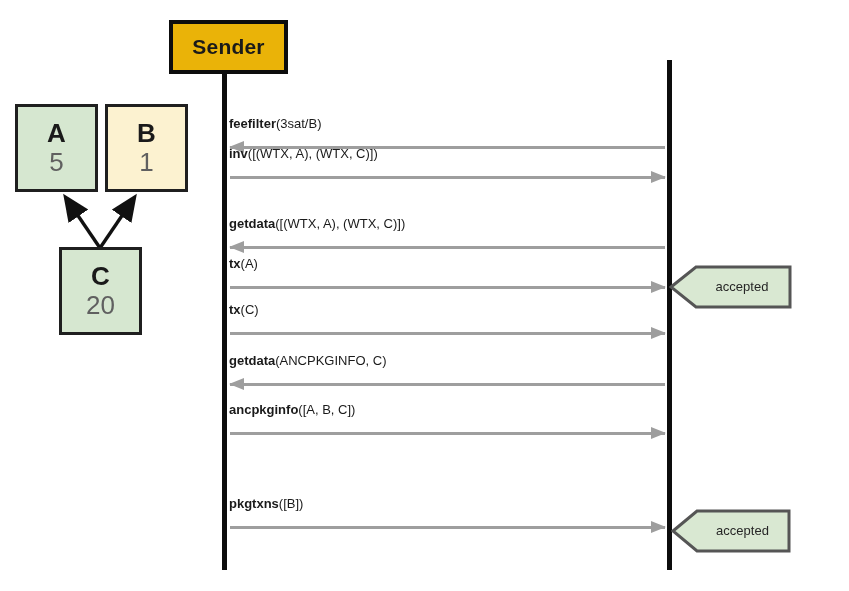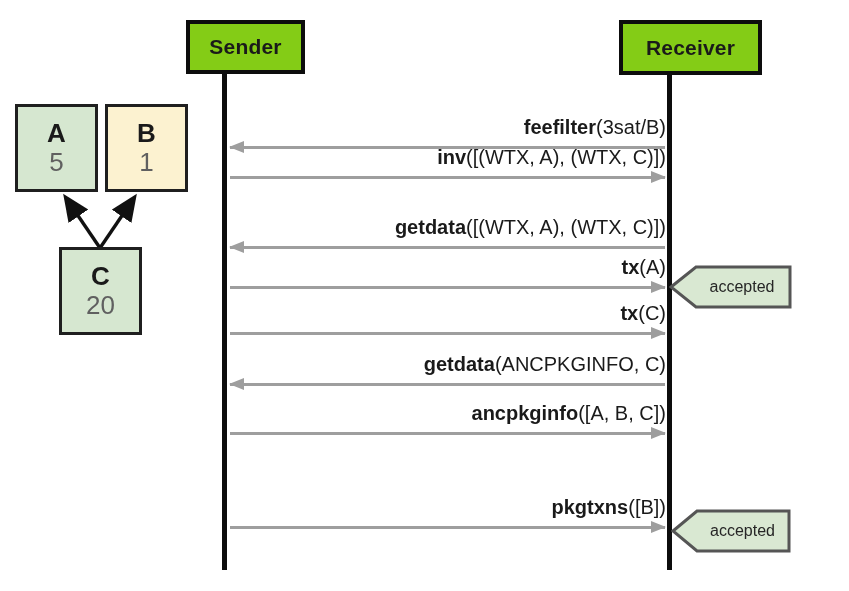--- a/index.html
+++ b/index.html
@@ -3,68 +3,65 @@
 <meta charset="utf-8">
 <style>
   html,body{margin:0;padding:0;background:#fff;}
   .canvas{
     position:relative;width:849px;height:591px;background:#ffffff;overflow:hidden;
     font-family:"Liberation Sans","DejaVu Sans",sans-serif;color:#1a1a1a;
   }
   
   .lifeline{position:absolute;width:5px;background:#0d0d0d;}
   .actor-box{
-    position:absolute;background:#84cc16;border:4px solid #0d0d0d;
+    position:absolute;background:#eab308;border:4px solid #0d0d0d;
     display:flex;align-items:center;justify-content:center;
-    font-weight:bold;font-size:21px;letter-spacing:0.2px;z-index:3;margin-left:17px;
+    font-weight:bold;font-size:21px;letter-spacing:0.2px;z-index:3;
   }
   
   .node{
     position:absolute;border:3px solid #1f1f1f;box-sizing:border-box;
     display:flex;flex-direction:column;align-items:center;justify-content:center;z-index:2;
   }
   .node-label{font-weight:bold;font-size:26px;color:#1a1a1a;line-height:1.12;}
   .node-fee{font-size:26px;color:#606060;line-height:1.12;}
   .dag-arrows{position:absolute;left:0;top:188px;z-index:1;}
   
   .msg{position:absolute;left:229px;width:437px;height:36px;}
   .msg-label{
     position:absolute;left:0;right:0;top:0;height:26px;
-    text-align:right;font-size:20px;color:#1a1a1a;white-space:nowrap;
+    text-align:left;font-size:13px;color:#1a1a1a;white-space:nowrap;
   }
   .msg-label .b{font-weight:bold;}
   .msg-arrow{position:absolute;left:1px;right:1px;top:30px;height:2.6px;background:#9e9e9e;}
   .msg-arrow::before{
     content:"";position:absolute;top:50%;transform:translateY(-50%);
     border-top:6.5px solid transparent;border-bottom:6.5px solid transparent;
   }
   .dir-left::before{left:-1px;border-right:15px solid #9e9e9e;}
   .dir-right::before{right:-1px;border-left:15px solid #9e9e9e;}
   
   .tag{position:absolute;z-index:4;}
   .tag svg{position:absolute;left:0;top:0;display:block;}
   .tag-text{
     position:absolute;left:26px;right:4px;top:0;bottom:2px;
     display:flex;align-items:center;justify-content:center;
-    font-size:16px;color:#262626;white-space:nowrap;
+    font-size:13px;color:#262626;white-space:nowrap;
   }
 </style>
 </head>
 <body>
 
 <div class="canvas">
 
   <div class="lifeline" style="left:222px;top:60px;height:510px;"></div>
   <div class="lifeline" style="left:667px;top:60px;height:510px;"></div>
 
   <div class="actor-box" style="left:169px;top:20px;width:111px;height:46px;">
     <span>Sender</span>
-  </div>
-  <div class="actor-box" style="left:602px;top:20px;width:135px;height:47px;">
-    <span>Receiver</span>
   </div>
 
   <div class="node" style="left: 15px; top: 104px; width: 83px; height: 88px; background-color: rgb(214, 231, 208);">
     <div class="node-label">A</div>
     <div class="node-fee">5</div>
   </div>
   <div class="node" style="left: 105px; top: 104px; width: 83px; height: 88px; background-color: rgb(252, 242, 208);">
     <div class="node-label">B</div>
     <div class="node-fee">1</div>
   </div>

